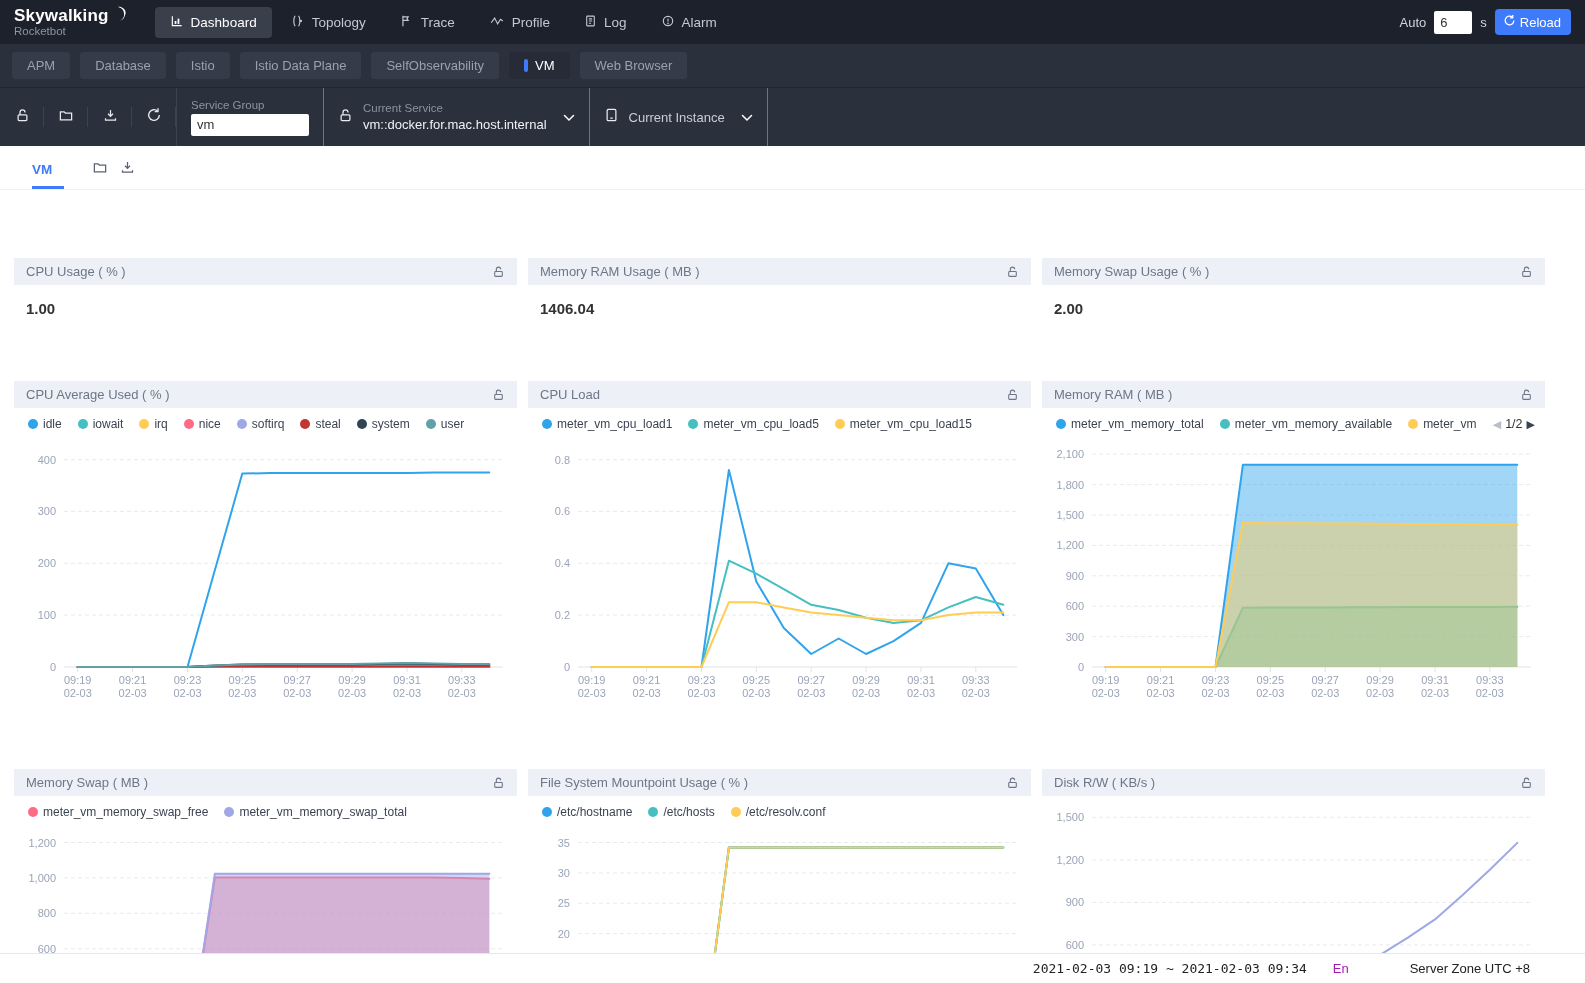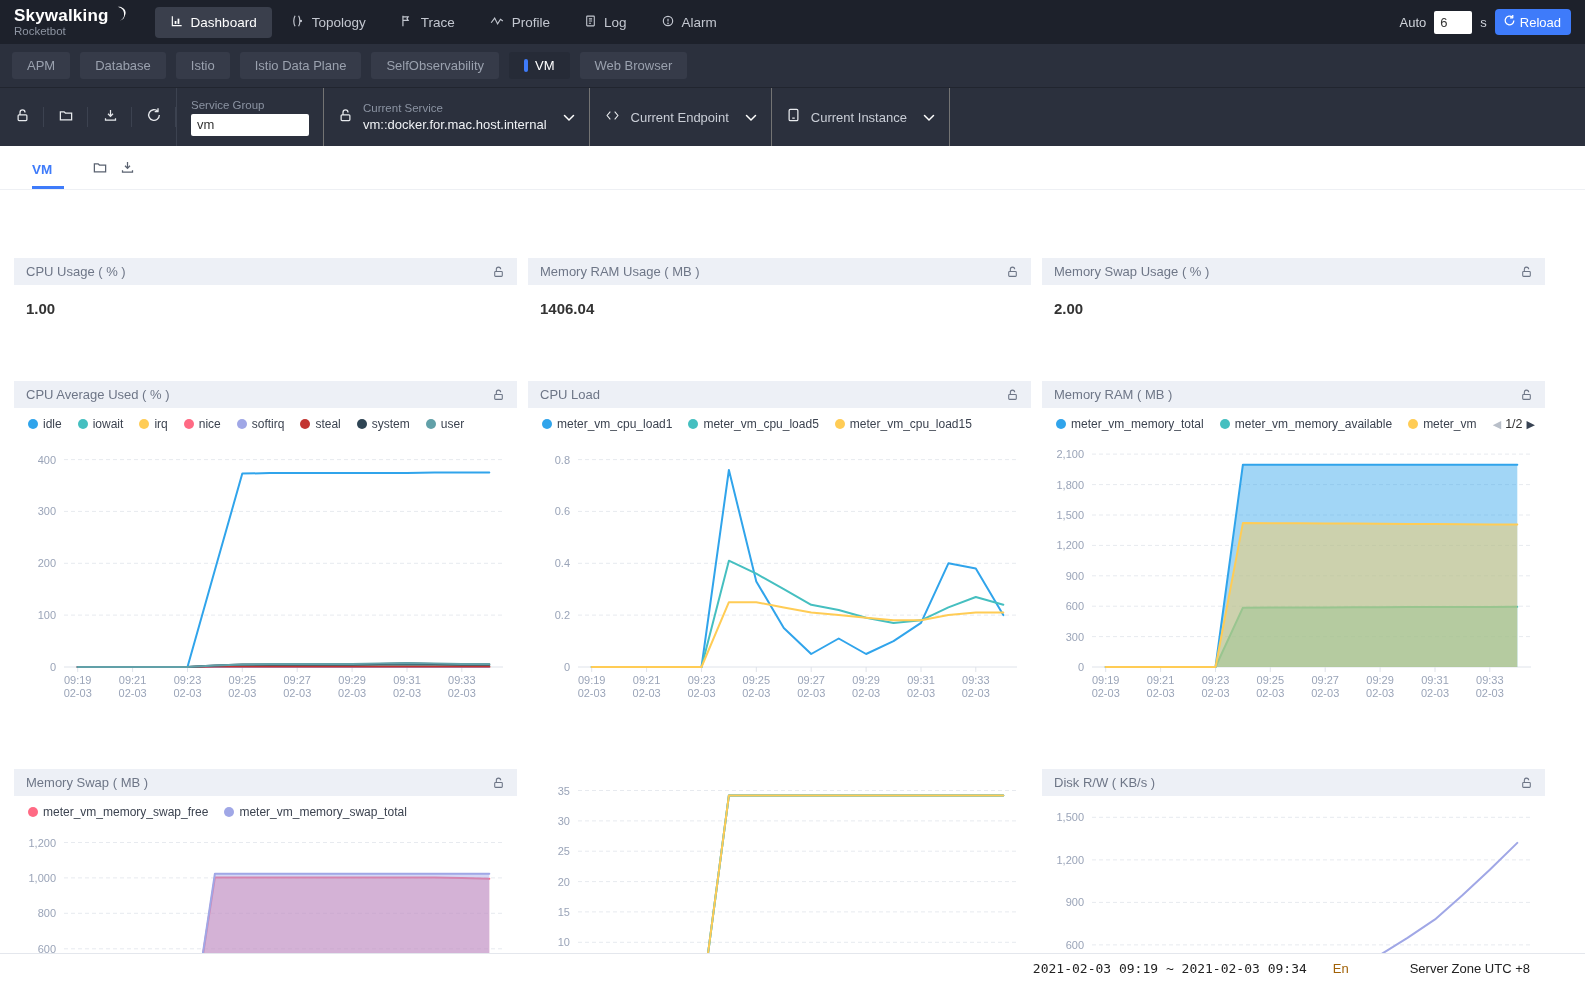--- a/index.html
+++ b/index.html
@@ -71,21 +71,21 @@
   .pager-arrow { font-size:11px; cursor:pointer; }
   .pager-prev { color:#b9bfc9; }
   .pager-next { color:#384353; }
   .chart svg text.tick { font-size:11px; fill:#9aa4b8; font-family:"Liberation Sans",sans-serif; }
 
   
   footer { position:absolute; left:0; bottom:0; width:1585px; height:30px; background:#fff;
            border-top:1px solid #e4e7ed; display:flex; align-items:center; justify-content:flex-end;
            padding-right:55px; gap:26px; z-index:5; }
   .time-range { font-family:"DejaVu Sans Mono", monospace; font-size:13px; color:#222; cursor:pointer; }
-  .lang { font-size:13px; color:#a16207; cursor:pointer; }
+  .lang { font-size:13px; color:#a21caf; cursor:pointer; }
   .zone { font-size:13px; color:#222; cursor:pointer;margin-left:35px; }
 </style>
 </head>
 <body>
 
 <div class="page">
 
   <header class="navbar">
     <div class="brand">
       <span class="brand-name">Skywalking</span>
@@ -214,32 +214,20 @@
       </div>
     </div>
     <div class="tb-group">
       <span><svg width="15" height="17" viewBox="0 0 24 24" fill="none" stroke="currentColor" stroke-width="2">
             <rect x="5" y="11" width="14" height="9" rx="1.5"></rect>
             <path d="M8 11V7a4 4 0 0 1 8 0"></path>
           </svg></span>
       <div class="tb-col">
         <span class="tb-label">Current Service</span>
         <span class="tb-value">vm::docker.for.mac.host.internal</span>
-      </div>
-      <span class="tb-chevron"><svg width="12" height="8" viewBox="0 0 24 16" fill="none" stroke="#fff" stroke-width="3" stroke-linecap="round">
-            <polyline points="3 3 12 12 21 3"></polyline>
-          </svg></span>
-    </div>
-    <div class="tb-group">
-      <span><svg width="17" height="13" viewBox="0 0 24 24" fill="none" stroke="currentColor" stroke-width="2">
-            <polyline points="8 5 2 12 8 19"></polyline>
-            <polyline points="16 5 22 12 16 19"></polyline>
-          </svg></span>
-      <div class="tb-col">
-        <span class="tb-value" style="color:#c9cdd6;font-size:13px;">Current Endpoint</span>
       </div>
       <span class="tb-chevron"><svg width="12" height="8" viewBox="0 0 24 16" fill="none" stroke="#fff" stroke-width="3" stroke-linecap="round">
             <polyline points="3 3 12 12 21 3"></polyline>
           </svg></span>
     </div>
     <div class="tb-group">
       <span><svg width="15" height="16" viewBox="0 0 24 24" fill="none" stroke="currentColor" stroke-width="2">
             <rect x="5" y="3" width="14" height="18" rx="2"></rect>
             <path d="M10 17h4"></path>
           </svg></span>
@@ -575,21 +563,44 @@
               <line x1="447.8" x2="447.8" y1="234.0" y2="239.0" stroke="#dfe3ea"></line>
               <text class="tick" x="447.8" y="251" text-anchor="middle">09:33<tspan x="447.8" dy="13">02-03</tspan></text>
               <polygon points="63.7,234.0 63.7,234.0 91.2,234.0 118.6,234.0 146.0,234.0 173.5,234.0 200.9,56.4 228.3,56.4 255.8,56.4 283.2,56.4 310.7,56.4 338.1,56.4 365.5,56.4 393.0,56.4 420.4,56.6 447.8,56.9 475.3,57.8 475.3,234.0" fill="#FF6A84" fill-opacity="0.45"></polygon>
               <polyline points="63.7,234.0 91.2,234.0 118.6,234.0 146.0,234.0 173.5,234.0 200.9,56.4 228.3,56.4 255.8,56.4 283.2,56.4 310.7,56.4 338.1,56.4 365.5,56.4 393.0,56.4 420.4,56.6 447.8,56.9 475.3,57.8" fill="none" stroke="#FF6A84" stroke-width="2" stroke-linejoin="round" stroke-linecap="round"></polyline>
               <polygon points="63.7,234.0 63.7,234.0 91.2,234.0 118.6,234.0 146.0,234.0 173.5,234.0 200.9,52.7 228.3,52.7 255.8,52.7 283.2,52.7 310.7,52.7 338.1,52.7 365.5,52.7 393.0,52.7 420.4,52.7 447.8,52.7 475.3,52.7 475.3,234.0" fill="#A0A7E6" fill-opacity="0.45"></polygon>
               <polyline points="63.7,234.0 91.2,234.0 118.6,234.0 146.0,234.0 173.5,234.0 200.9,52.7 228.3,52.7 255.8,52.7 283.2,52.7 310.7,52.7 338.1,52.7 365.5,52.7 393.0,52.7 420.4,52.7 447.8,52.7 475.3,52.7" fill="none" stroke="#A0A7E6" stroke-width="2" stroke-linejoin="round" stroke-linecap="round"></polyline>
             </svg>
         </div>
       </div>
       <div class="card">
+        <div class="card-head">
+            <span>File System Mountpoint Usage ( % )</span>
+          <span class="lock">
+              <svg width="13" height="14" viewBox="0 0 24 24" fill="none" stroke="currentColor" stroke-width="2">
+                <rect x="5" y="11" width="14" height="9" rx="1.5"></rect>
+                <path d="M8 11V7a4 4 0 0 1 8 0"></path>
+              </svg>
+            </span>
+        </div>
         <div class="chart">
+          <div class="legend">
+              <span class="leg-item">
+                <span class="leg-dot" style="background: rgb(48, 164, 235);"></span>
+                <span>/etc/hostname</span>
+              </span>
+              <span class="leg-item">
+                <span class="leg-dot" style="background: rgb(69, 191, 192);"></span>
+                <span>/etc/hosts</span>
+              </span>
+              <span class="leg-item">
+                <span class="leg-dot" style="background: rgb(255, 204, 85);"></span>
+                <span>/etc/resolv.conf</span>
+              </span>
+            </div>
           <svg width="503" height="272">
               <line x1="50" x2="489" y1="234.0" y2="234.0" stroke="#dfe3ea"></line>
               <text class="tick" x="42" y="238" text-anchor="end">0</text>
               <line x1="50" x2="489" y1="203.6" y2="203.6" stroke="#e7eaef" stroke-dasharray="4 3"></line>
               <text class="tick" x="42" y="207.6" text-anchor="end">5</text>
               <line x1="50" x2="489" y1="173.3" y2="173.3" stroke="#e7eaef" stroke-dasharray="4 3"></line>
               <text class="tick" x="42" y="177.3" text-anchor="end">10</text>
               <line x1="50" x2="489" y1="142.9" y2="142.9" stroke="#e7eaef" stroke-dasharray="4 3"></line>
               <text class="tick" x="42" y="146.9" text-anchor="end">15</text>
               <line x1="50" x2="489" y1="112.6" y2="112.6" stroke="#e7eaef" stroke-dasharray="4 3"></line>

